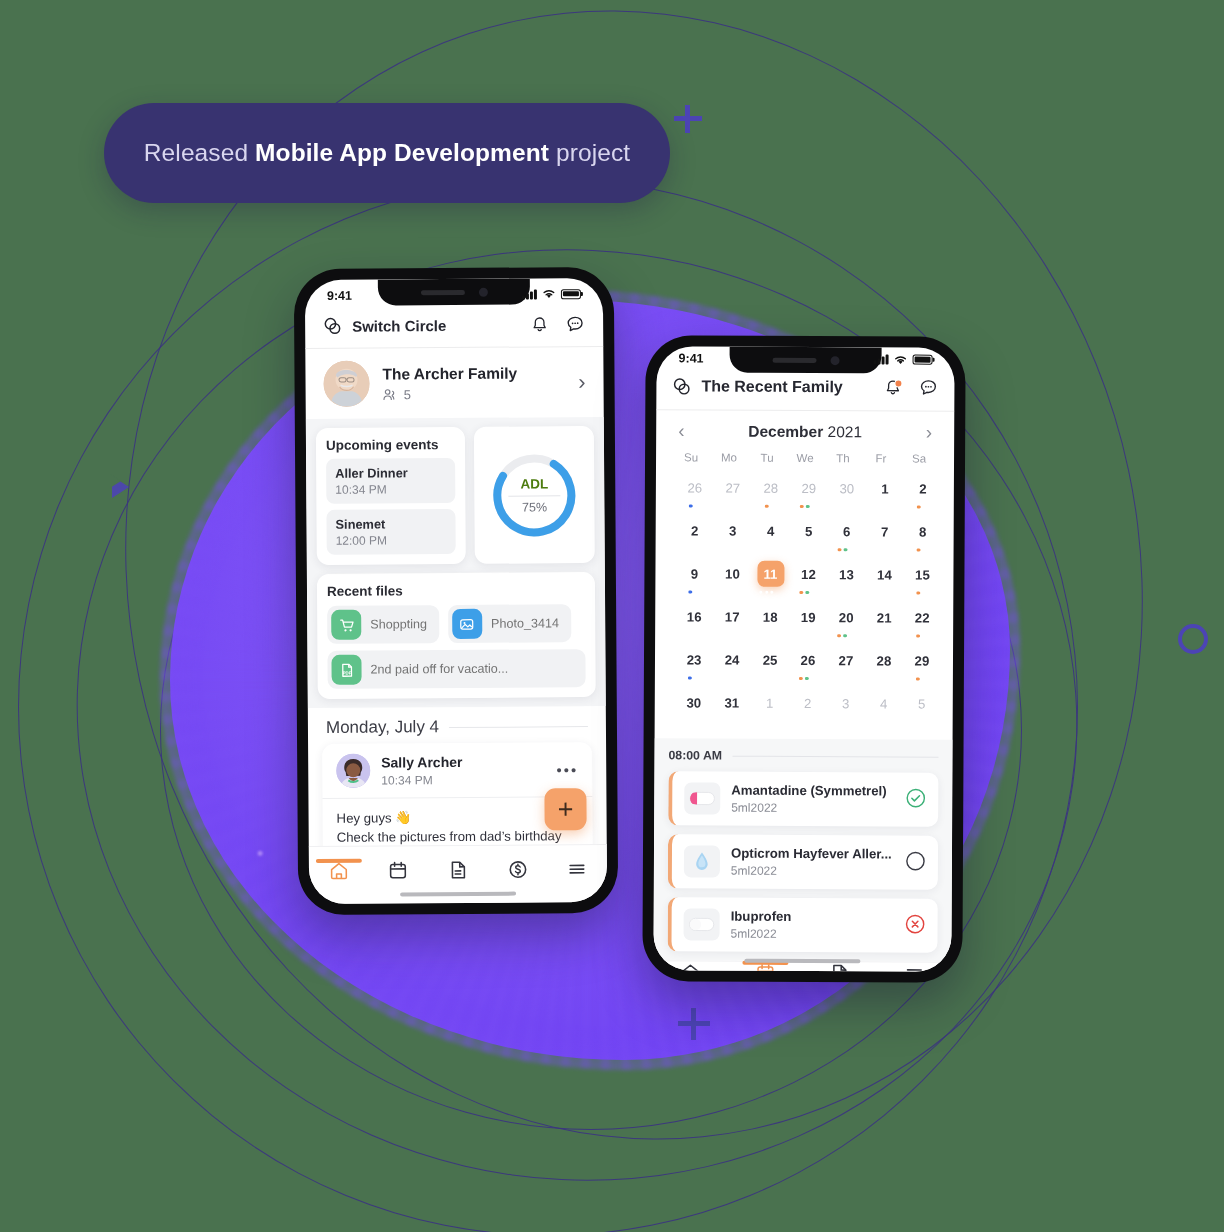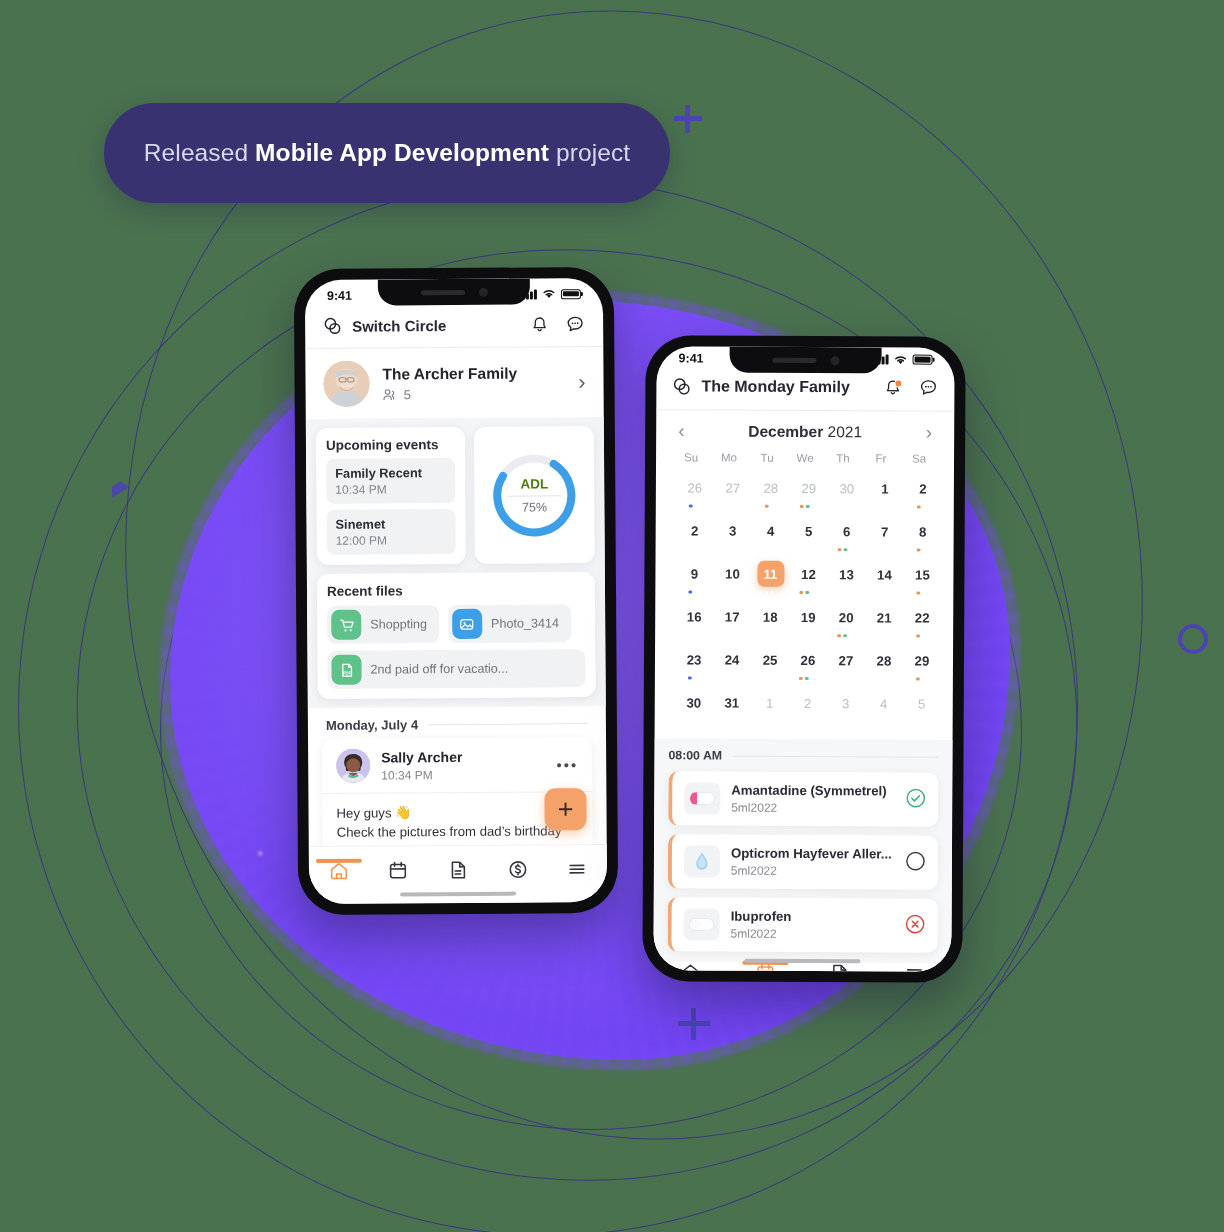--- a/index.html
+++ b/index.html
@@ -177,21 +177,21 @@
     display: flex; align-items: center; gap: 9px;
     background: #f1f2f4; border-radius: 9px; padding: 4px 12px 4px 4px;
   }
   .file-ico {
     width: 30px; height: 30px; border-radius: 8px; flex: none;
     display: flex; align-items: center; justify-content: center; color: #fff;
   }
   .file-name { font-size: 12.6px; color: #737373; white-space: nowrap; }
 
   .daysep { display: flex; align-items: center; gap: 10px; padding: 10px 18px 6px 18px; }
-  .daysep span { font-size: 13px; font-weight: 700; color: #3c3d46; white-space: nowrap; }
+  .daysep span { font-size: 17px; font-weight: 400; color: #3c3d46; white-space: nowrap; }
   .daysep .line { flex: 1; height: 1px; background: #e6e7ea; }
 
   .post { margin: 0 14px; background: #fff; border-radius: 12px; box-shadow: 0 2px 10px rgba(40,40,70,.08); }
   .post-head { display: flex; align-items: center; gap: 11px; padding: 10px 14px; border-bottom: 1px solid #eeeff1; }
   .post-name { font-size: 14px; font-weight: 700; color: #24252d; }
   .post-time { font-size: 12px; color: #83858e; margin-top: 3px; }
   .post-dots { margin-left: auto; letter-spacing: 2px; color: #4a4b55; font-size: 15px; }
   .post-body { padding: 10px 14px 12px 14px; font-size: 13.2px; line-height: 1.45; color: #2f303a; }
 
   .fab {
@@ -366,21 +366,21 @@
           <span>5</span>
         </div>
       </div>
       <div class="chev" style="font-size:22px;">›</div>
     </div>
 
     <div class="sectionwrap">
       <div class="panel" style="flex:1.08;padding:10px 10px 10px 10px;">
         <div class="card-title">Upcoming events</div>
         <div class="ev-item">
-          <div class="ev-name">Family Recent</div>
+          <div class="ev-name">Aller Dinner</div>
           <div class="ev-time">10:34 PM</div>
         </div>
         <div class="ev-item">
           <div class="ev-name">Sinemet</div>
           <div class="ev-time">12:00 PM</div>
         </div>
       </div>
 
       <div class="panel" style="flex:1;display:flex;align-items:center;justify-content:center;">
         <div style="position:relative;width:92px;height:92px;">
@@ -532,21 +532,21 @@
             <i style="width:100%;height:100%"></i>
           </div>
       </div>
     </div>
 
     <div class="appbar">
       <svg width="19" height="19" viewBox="0 0 22 22">
         <circle cx="8.5" cy="8" r="6" fill="none" stroke="#22232b" stroke-width="1.7"></circle>
         <circle cx="13.5" cy="13.5" r="5.6" fill="none" stroke="#22232b" stroke-width="1.7"></circle>
       </svg>
-      <div class="title">The Monday Family</div>
+      <div class="title">The Recent Family</div>
       <div class="actions">
         <span class="icon-btn">
           <svg width="19" height="19" viewBox="0 0 22 22">
               <path d="M11 3a5 5 0 0 0-5 5v3.4L4.6 14.2h12.8L16 11.4V8a5 5 0 0 0-5-5z" fill="none" stroke="#22232b" stroke-width="1.5" stroke-linejoin="round"></path>
               <path d="M9.2 16.4a1.9 1.9 0 0 0 3.6 0" fill="none" stroke="#22232b" stroke-width="1.5" stroke-linecap="round"></path>
             </svg>
           <span class="dot-badge"></span>
         </span>
         <span class="icon-btn">
           <svg width="20" height="20" viewBox="0 0 22 22">

